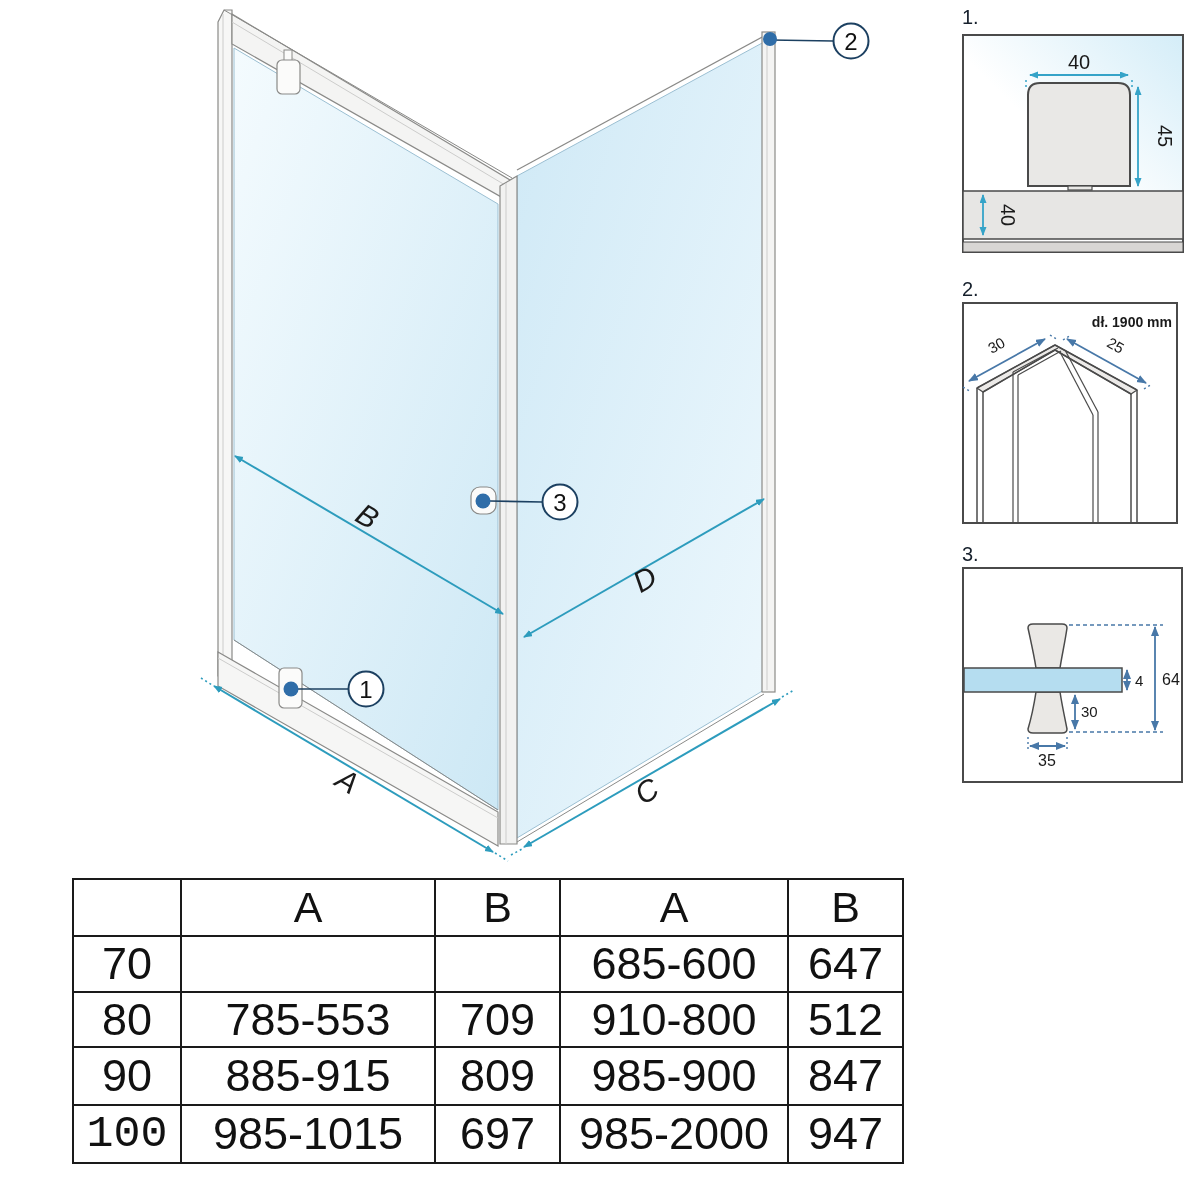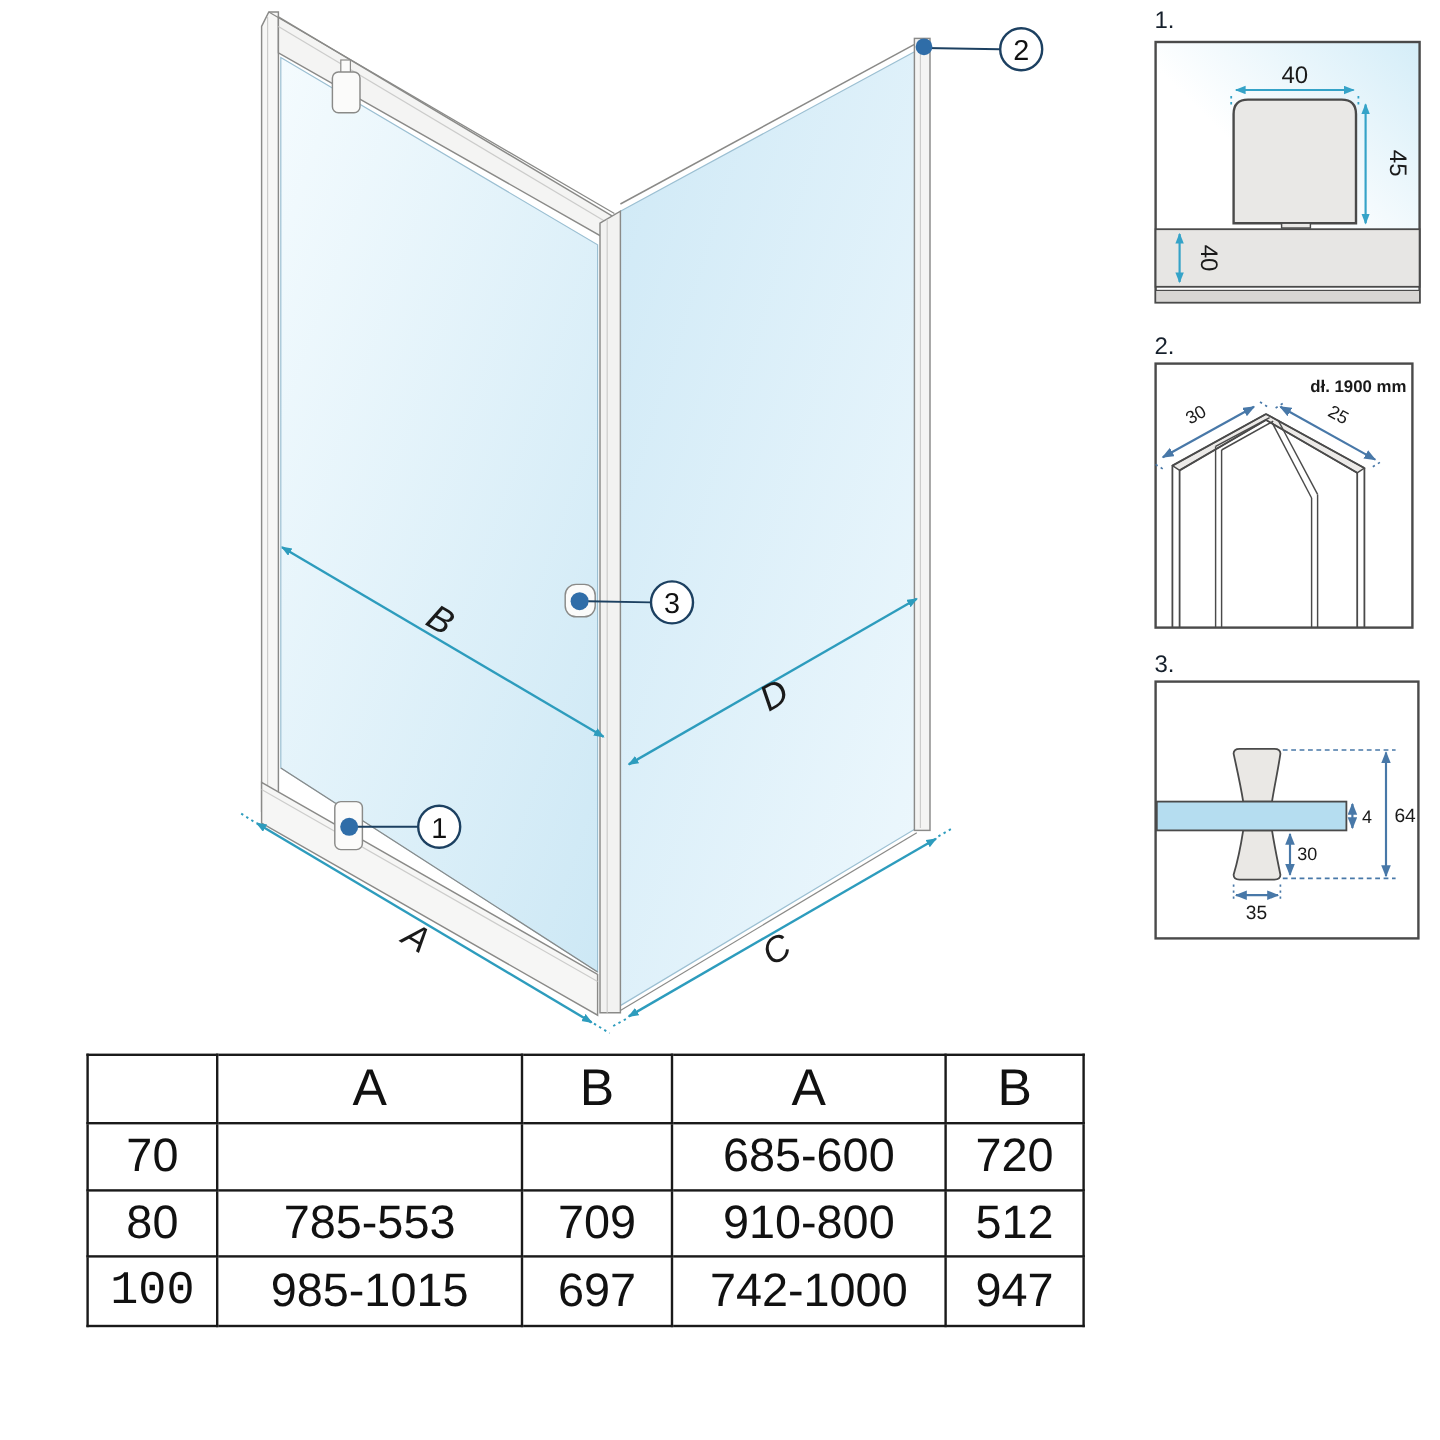--- a/index.html
+++ b/index.html
@@ -8,21 +8,21 @@
   svg{position:absolute;display:block;}
   .detail-label{position:absolute;font-size:20px;color:#16202c;font-weight:500;}
   .dim-letter{font-size:30px;font-style:italic;fill:#1a1a1a;}
   .callout-num{font-size:24px;fill:#111;}
   .dim-txt{font-size:20px;fill:#1a1a1a;}
   .dim-txt-sm{font-size:15px;fill:#1a1a1a;}
   .len-txt{font-size:14px;font-weight:600;fill:#1a1a1a;}
   
   table.size{position:absolute;left:72px;top:878px;border-collapse:collapse;table-layout:fixed;background:#fff;}
   table.size td,table.size th{border:2px solid #1a1a1a;text-align:center;vertical-align:middle;
-       font-weight:400;color:#111;font-size:39px;padding:0;overflow:hidden;white-space:nowrap;}
+       font-weight:400;color:#111;font-size:45px;padding:0;overflow:hidden;white-space:nowrap;}
   table.size th{font-size:43px;}
   .c0{width:106px;} .c1{width:252px;} .c2{width:123px;} .c3{width:226px;} .c4{width:113px;}
   .r-h{height:55px;} .r0{height:54px;} .r1{height:53px;border-radius:25px;} .r2{height:56px;} .r3{height:56px;font-family:Liberation Mono, monospace;}
 </style>
 </head>
 <body>
 
 <div class="canvas">
 
   <svg style="left:0;top:0" width="960" height="880" viewBox="0 0 960 880">
@@ -234,32 +234,39 @@
       <th class="c1">A</th>
       <th class="c2">B</th>
       <th class="c3">A</th>
       <th class="c4">B</th>
     </tr>
     <tr>
       <td class="r0">70</td>
       <td></td>
       <td></td>
       <td>685-600</td>
-      <td>720</td>
+      <td>647</td>
     </tr>
     <tr>
       <td class="r1">80</td>
       <td>785-553</td>
       <td>709</td>
       <td>910-800</td>
       <td>512</td>
     </tr>
     <tr>
+      <td class="r2">90</td>
+      <td>885-915</td>
+      <td>809</td>
+      <td>985-900</td>
+      <td>847</td>
+    </tr>
+    <tr>
       <td class="r3">100</td>
       <td>985-1015</td>
       <td>697</td>
-      <td>742-1000</td>
+      <td>985-2000</td>
       <td>947</td>
     </tr>
   </tbody>
     </table>
 
 </div>
 
 </body></html>

